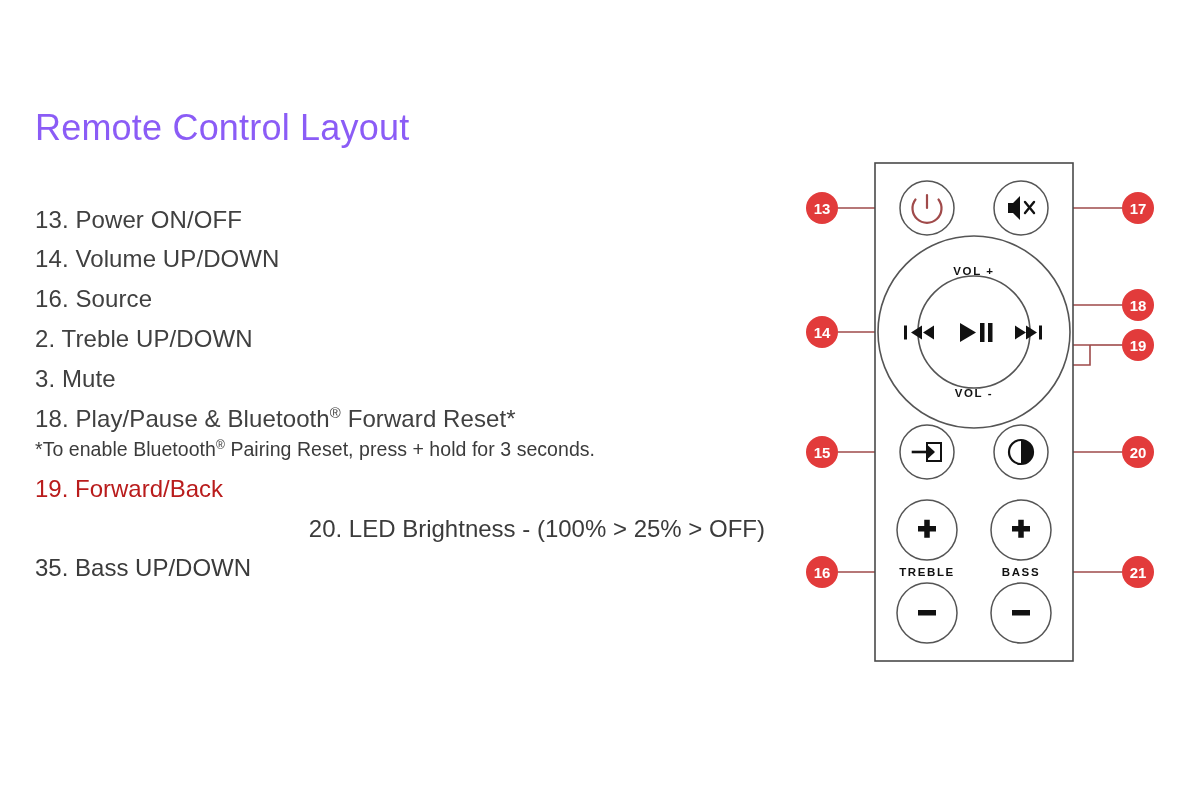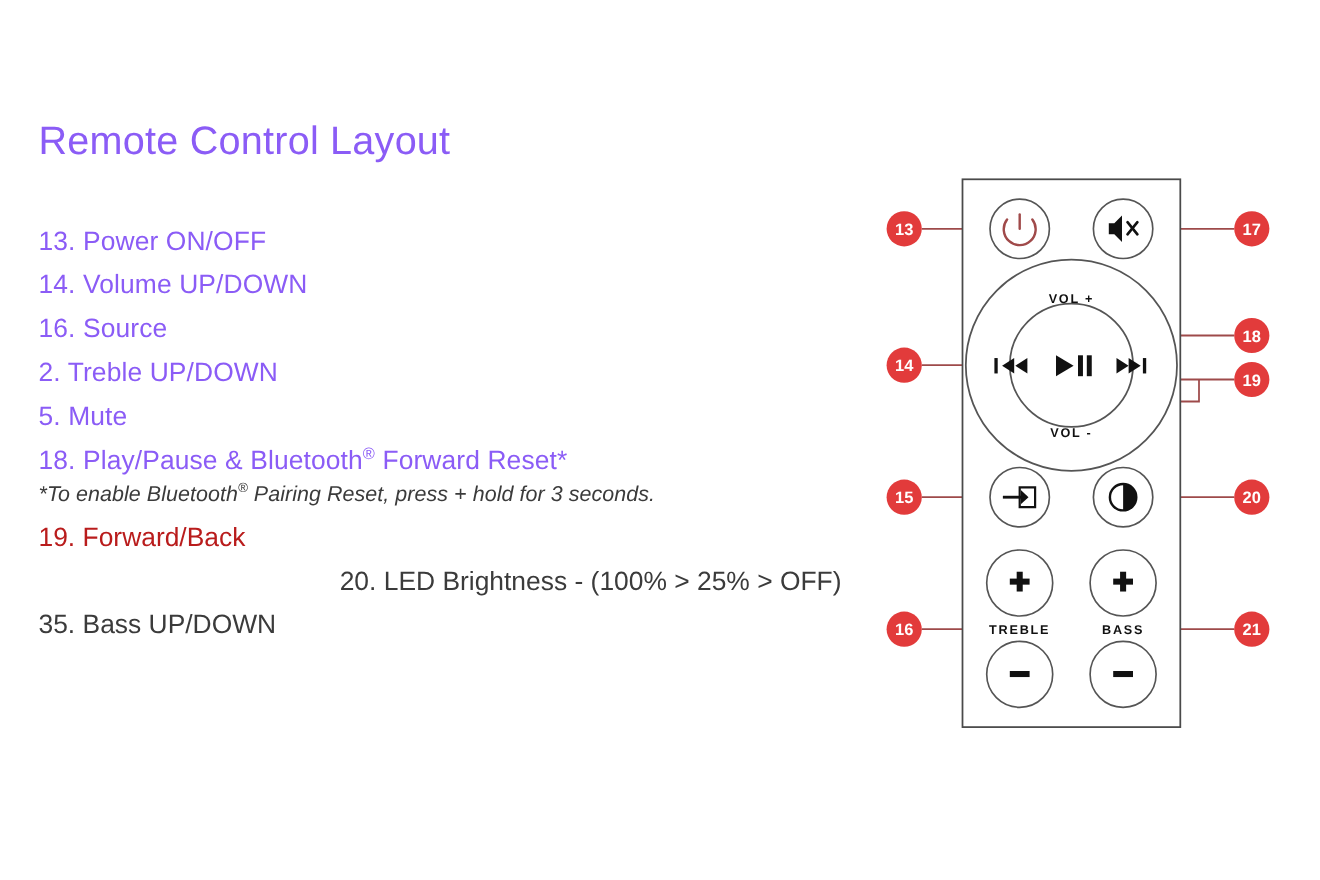--- a/index.html
+++ b/index.html
@@ -34,33 +34,32 @@
   }
 
   #feature-list {
     list-style: none;
     margin: 0;
     padding: 0;
   }
   #feature-list li {
     font-size: 24px;
     font-weight: 300;
-    color: #8b5cf6;
+    color: #404040;
     line-height: 1.66;
     letter-spacing: 0.1px;
     white-space: nowrap;
   }
   #feature-list li .sup {
     font-size: 0.62em;
     vertical-align: super;
     line-height: 0;
   }
   .footnote-line {
     font-size: 19.5px;
-    font-style: italic;
     font-weight: 400;
     color: #3b3b3b;
     line-height: 1.45;
     letter-spacing: 0.05px;
     margin: -4px 0 6px 0;
     white-space: nowrap;
   }
   .footnote-line .sup {
     font-size: 0.62em;
     vertical-align: super;
@@ -97,21 +96,21 @@
 
 <div id="left-column">
 
   <h1 id="page-title">Remote Control Layout</h1>
 
   <ul id="feature-list">
     <li>13. Power ON/OFF</li>
     <li>14. Volume UP/DOWN</li>
     <li>16. Source</li>
     <li>2. Treble UP/DOWN</li>
-    <li>5. Mute</li>
+    <li>3. Mute</li>
     <li><span>18. Play/Pause &amp; Bluetooth</span><span class="sup">®</span><span> Forward Reset*</span></li>
   </ul>
 
   <div class="footnote-line"><span>*To enable Bluetooth</span><span class="sup">®</span><span> Pairing Reset, press + hold for 3 seconds.</span></div>
 
   <ul id="feature-list-2" style="list-style:none;margin:0;padding:0;">
     <li style="font-size:24px;font-weight:300;color:#b91c1c;line-height:1.66;white-space:nowrap;">19. Forward/Back</li>
     <li style="font-size:24px;font-weight:300;color:#3b3b3b;line-height:1.66;white-space:nowrap;text-align:right;">20. LED Brightness - (100% &gt; 25% &gt; OFF)</li>
     <li style="font-size:24px;font-weight:300;color:#3b3b3b;line-height:1.66;white-space:nowrap;">35. Bass UP/DOWN</li>
   </ul>

